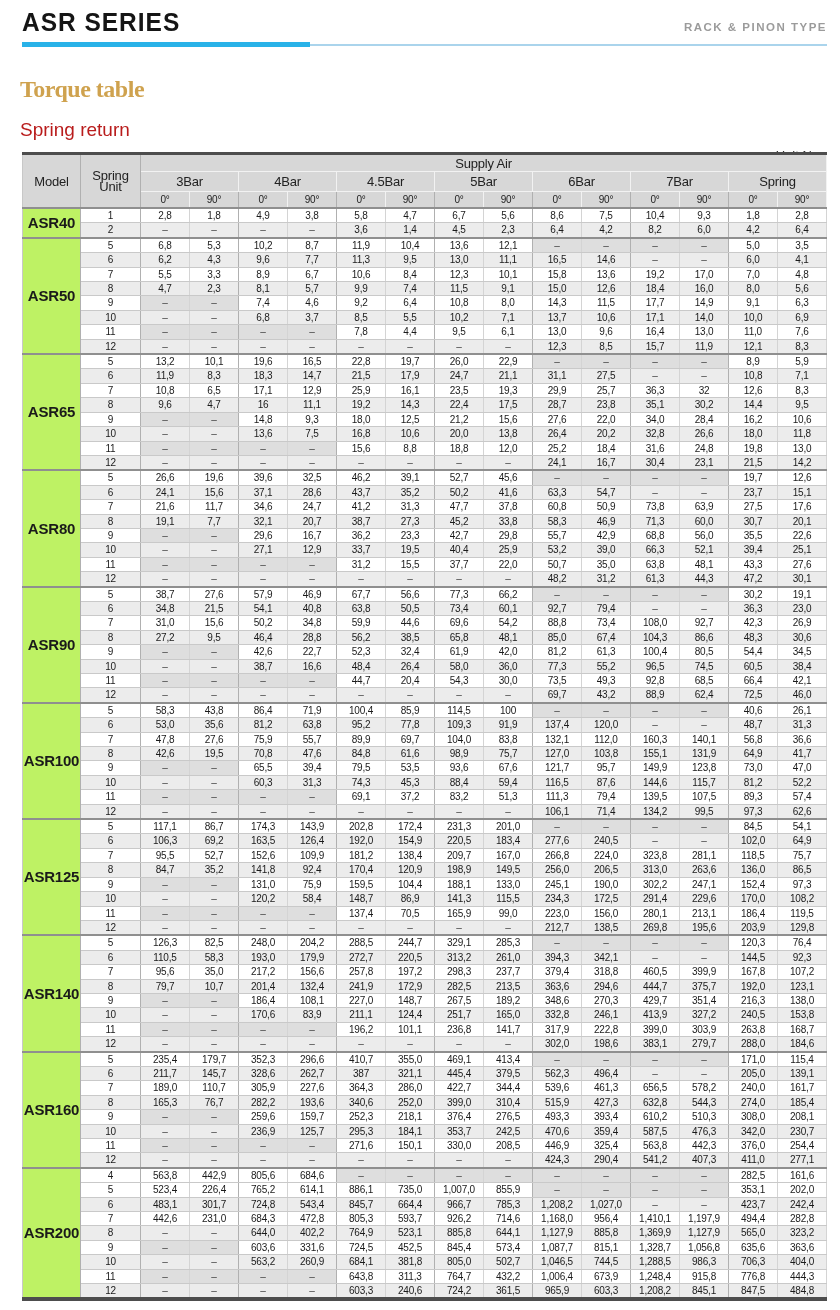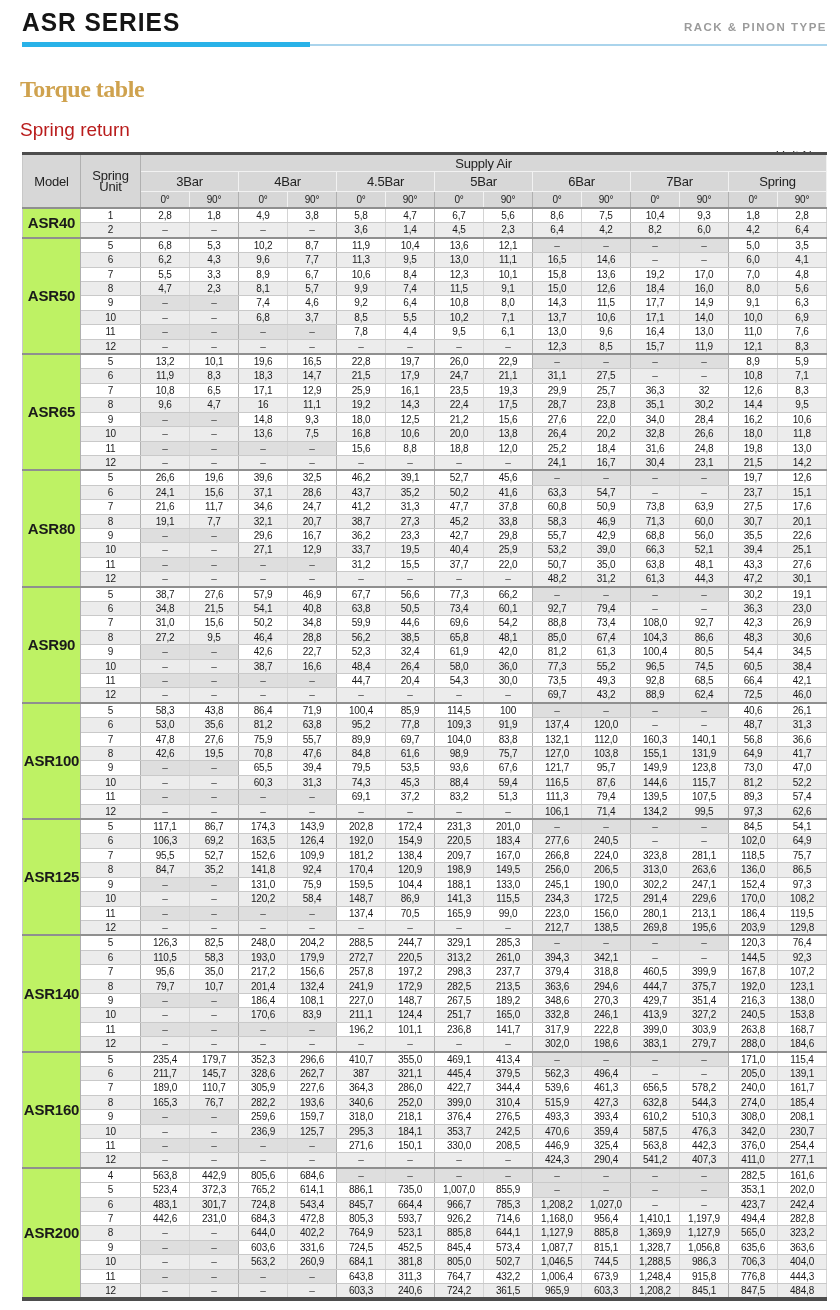--- a/index.html
+++ b/index.html
@@ -1165,21 +1165,21 @@
           <td class="gb">544,3</td>
           <td>274,0</td>
           <td>185,4</td>
         </tr>
         <tr>
           <td class="unit gb">9</td>
           <td class="dash">–</td>
           <td class="dash gb">–</td>
           <td>259,6</td>
           <td class="gb">159,7</td>
-          <td>318,0</td>
+          <td>252,3</td>
           <td class="gb">218,1</td>
           <td>376,4</td>
           <td class="gb">276,5</td>
           <td>493,3</td>
           <td class="gb">393,4</td>
           <td>610,2</td>
           <td class="gb">510,3</td>
           <td>308,0</td>
           <td>208,1</td>
         </tr>
@@ -1248,21 +1248,21 @@
           <td class="dash">–</td>
           <td class="dash gb">–</td>
           <td class="dash">–</td>
           <td class="dash gb">–</td>
           <td>282,5</td>
           <td>161,6</td>
         </tr>
         <tr>
           <td class="unit gb">5</td>
           <td>523,4</td>
-          <td class="gb">372,3</td>
+          <td class="gb">226,4</td>
           <td>765,2</td>
           <td class="gb">614,1</td>
           <td>886,1</td>
           <td class="gb">735,0</td>
           <td>1,007,0</td>
           <td class="gb">855,9</td>
           <td class="dash">–</td>
           <td class="dash gb">–</td>
           <td class="dash">–</td>
           <td class="dash gb">–</td>

